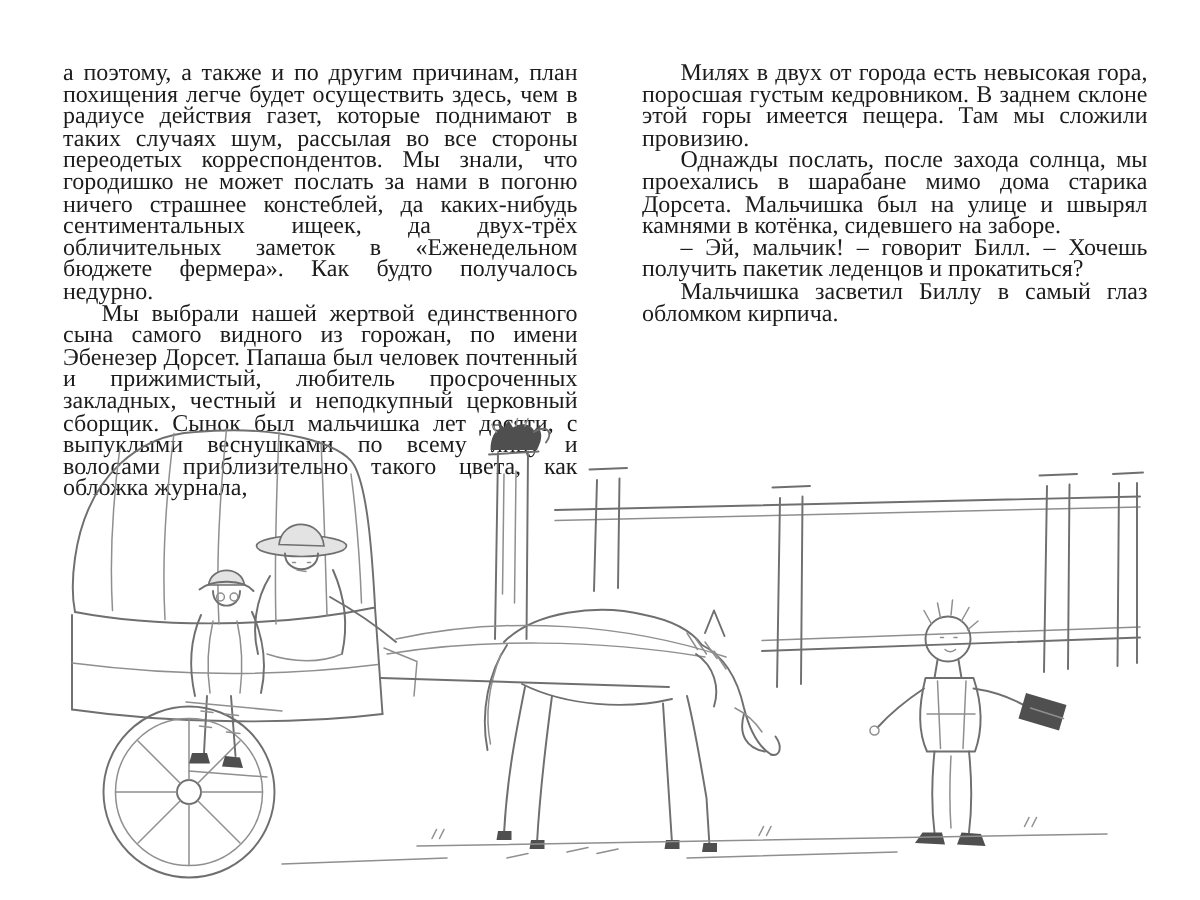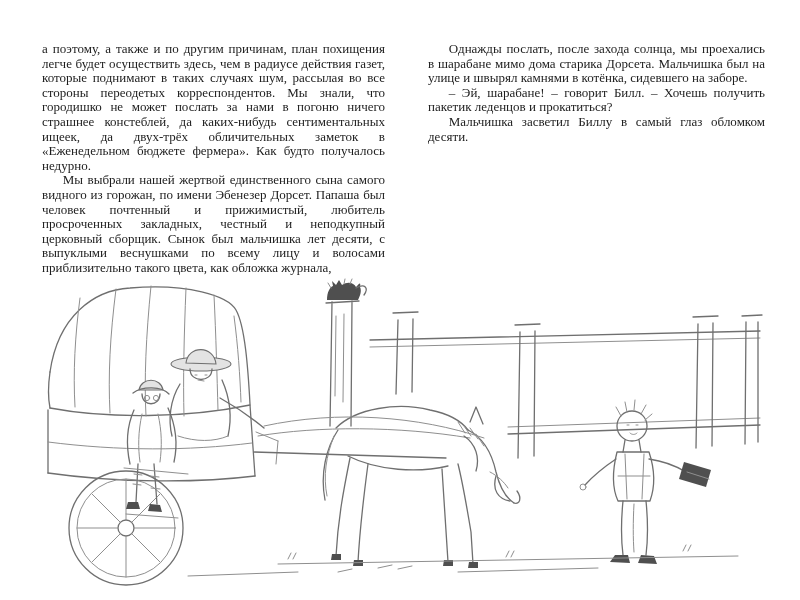--- a/index.html
+++ b/index.html
@@ -18,21 +18,21 @@
     background: #ffffff;
   }
   .text-columns {
     position: absolute;
     top: 42px;
     left: 42px;
     display: flex;
     gap: 43px;
   }
   .col {
-    font-size: 13px;
+    font-size: 16px;
     line-height: 14.6px;
     text-align: justify;
     color: #1c1c1c;
     hyphens: auto;
     -webkit-hyphens: auto;
   }
   .col-left  { width: 343px; }
   .col-right { width: 337px; }
   .col p { margin: 0; text-indent: 1.6em; }
   .col p.no-indent { text-indent: 0; }
@@ -53,23 +53,24 @@
 <body>
 
 <div class="spread">
 
   <div class="text-columns">
     <div class="col col-left">
       <p class="no-indent">а поэтому, а также и по другим причинам, план похищения легче будет осуществить здесь, чем в радиусе действия газет, которые поднимают в таких случаях шум, рассылая во все стороны переодетых корреспондентов. Мы знали, что городишко не может послать за нами в погоню ничего страшнее констеблей, да каких-нибудь сентиментальных ищеек, да двух-трёх обличительных заметок в «Еженедельном бюджете фермера». Как будто получалось недурно.</p>
       <p>Мы выбрали нашей жертвой единственного сына самого видного из горожан, по имени Эбенезер Дорсет. Папаша был человек почтенный и прижимистый, любитель просроченных закладных, честный и неподкупный церковный сборщик. Сынок был мальчишка лет десяти, с выпуклыми веснушками по всему лицу и волосами приблизительно такого цвета, как обложка журнала,</p>
     </div>
     <div class="col col-right">
+      <p>Милях в двух от города есть невысокая гора, поросшая густым кедровником. В заднем склоне этой горы имеется пещера. Там мы сложили провизию.</p>
       <p>Однажды послать, после захода солнца, мы проехались в шарабане мимо дома старика Дорсета. Мальчишка был на улице и швырял камнями в котёнка, сидевшего на заборе.</p>
-      <p>– Эй, шарабане! – говорит Билл. – Хочешь получить пакетик леденцов и прокатиться?</p>
-      <p>Мальчишка засветил Биллу в самый глаз обломком десяти.</p>
+      <p>– Эй, мальчик! – говорит Билл. – Хочешь получить пакетик леденцов и прокатиться?</p>
+      <p>Мальчишка засветил Биллу в самый глаз обломком кирпича.</p>
     </div>
   </div>
 
   <div class="illustration">
     <svg viewBox="0 0 726 312" xmlns="http://www.w3.org/2000/svg">
 
       <g>
         <path class="sk" d="M332 64 L722 55"></path>
         <path class="sk2" d="M332 71 L722 62"></path>
         <path class="sk2" d="M470 151 L722 142"></path>

